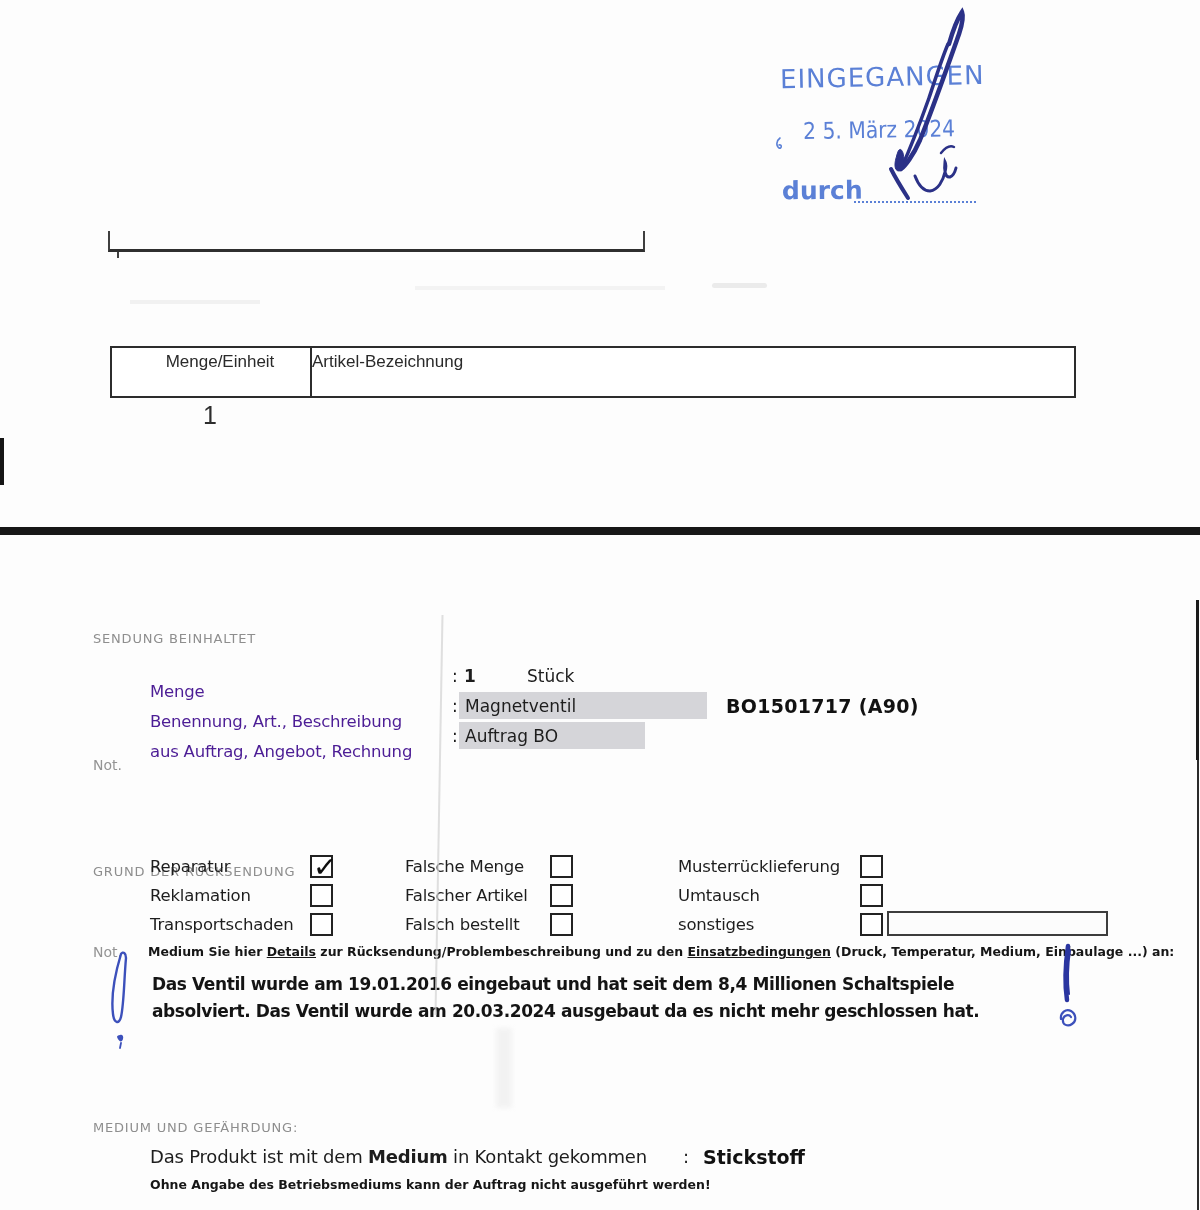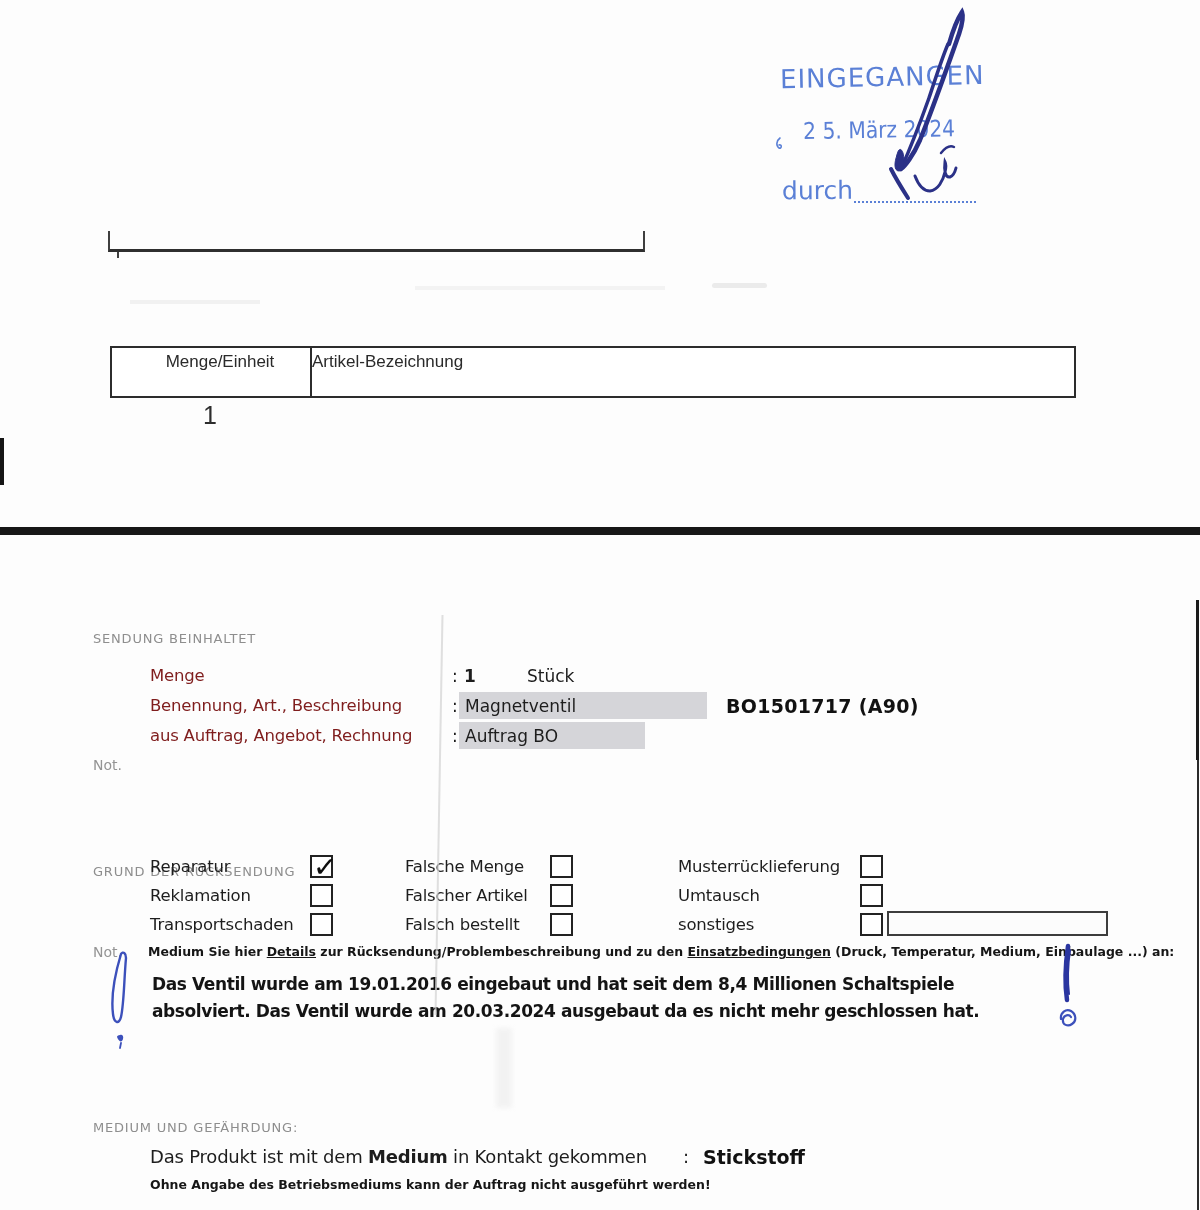--- a/index.html
+++ b/index.html
@@ -5,21 +5,21 @@
   html,body{margin:0;padding:0;background:#e8e8e8;}
   .page{position:relative;width:1200px;height:1210px;background:#fdfdfd;overflow:hidden;
         font-family:"DejaVu Sans",sans-serif;color:#1d1d1d;}
   .abs{position:absolute;box-sizing:border-box;}
   .arial{font-family:"Liberation Sans",sans-serif;}
 
   
   .stampc{color:#5b80d6;}
   #stamp-l1{left:780px;top:62px;font-size:26px;letter-spacing:1px;transform:rotate(-1.2deg);}
   #stamp-l2{left:803px;top:118px;font-size:23px;transform:rotate(-1deg) scaleX(.88);transform-origin:left top;}
-  #stamp-l3{left:782px;top:176px;font-size:25px;transform:rotate(-.5deg);}
+  #stamp-l3{left:782px;top:176px;font-size:25px;transform:rotate(-.5deg);font-weight:bold;}
   #stamp-dots{left:854px;top:177px;width:122px;height:26px;border-bottom:2px dotted #5b80d6;}
   #stamp-sq{left:774px;top:136px;width:10px;height:16px;}
   #sig{left:853px;top:0;width:150px;height:225px;}
 
   
   #bracket{left:108px;top:231px;width:537px;height:21px;border-left:2px solid #3f3f3f;
            border-right:2px solid #3f3f3f;border-bottom:3px solid #2f2f2f;}
   #bracket-tick{left:117px;top:252px;width:2px;height:6px;background:#3f3f3f;}
   #title{left:771px;top:254px;font-size:36px;font-weight:bold;color:#222;letter-spacing:.5px;}
   #table{left:110px;top:346px;width:966px;height:52px;border:2px solid #2c2c2c;background:#fff;}
@@ -32,21 +32,21 @@
 
   
   .sec{font-size:13px;color:#8e8e8e;letter-spacing:.8px;}
   #sec1{left:93px;top:631px;}
   #sec2{left:93px;top:820px;margin-top:44px;}
   #sec3{left:93px;top:1120px;}
   .note{font-size:14px;color:#949494;}
   #not1{left:93px;top:757px;}
   #not2{left:93px;top:944px;}
 
-  .f-label{font-size:16.5px;letter-spacing:-.2px;color:#7f1d1d;}
+  .f-label{font-size:16.5px;letter-spacing:-.2px;color:#4c1d95;margin-top:16px;}
   .colon{font-size:17px;color:#1b1b1b;}
   #l-menge{left:150px;top:666px;} #c-menge{left:452px;top:666px;}
   #v-menge{left:464px;top:666px;font-size:17px;font-weight:bold;}
   #u-menge{left:527px;top:666px;font-size:17px;}
   #l-ben{left:150px;top:696px;} #c-ben{left:452px;top:696px;}
   .hl{background:#d5d5d9;}
   #hl-ben{left:459px;top:692px;width:248px;height:27px;}
   #v-ben{left:465px;top:696px;font-size:17px;}
   #ref-ben{left:726px;top:695px;font-size:19px;font-weight:bold;letter-spacing:.3px;color:#111;}
   #l-auf{left:150px;top:726px;} #c-auf{left:452px;top:726px;}

